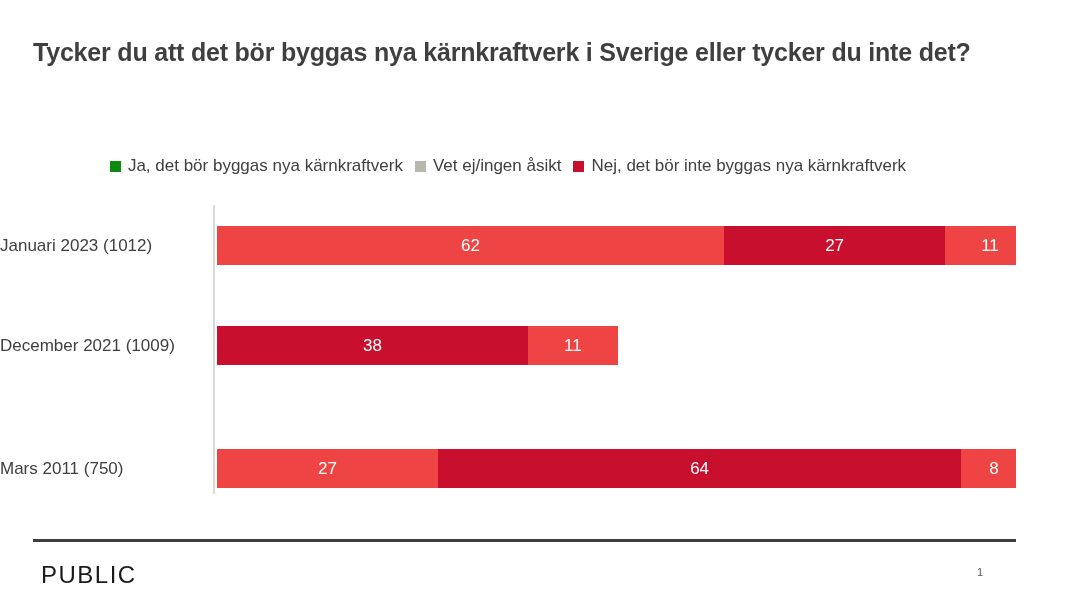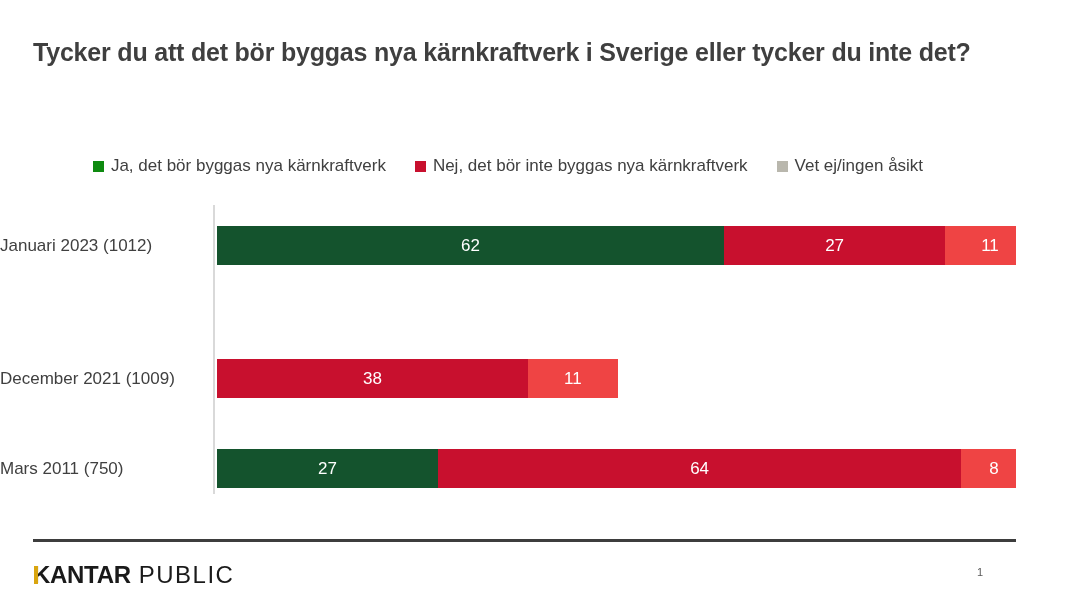--- a/index.html
+++ b/index.html
@@ -10,52 +10,52 @@
 
   
   .title {
     position:absolute; left:33px; top:38px; width:1010px; margin:0;
     font-size:25px; font-weight:bold; color:#3f3f3f; letter-spacing:-0.2px;
   }
 
   
   .legend {
     position:absolute; left:0; top:156px; width:100%;
-    display:flex; justify-content:center; align-items:center; gap:29px;
+    display:flex; justify-content:center; align-items:center; gap:12px;
     font-size:17px; color:#404040;
   }
   .legend-item { display:flex; align-items:center; gap:7px; }
   .swatch { width:11px; height:11px; flex:0 0 auto; }
   .swatch.green { background:#0e8a10; }
   .swatch.red   { background:#c8102e; }
   .swatch.gray  { background:#b9b7ad; }
 
   
   .axis-line {
     position:absolute; left:213px; top:205px; width:1.5px; height:289px;
     background:#d9d9d9;
   }
   .bar-row { position:absolute; left:0; width:100%; height:39px; }
   .bar-row.r0 { top:226px; }
-  .bar-row.r1 { top:326px;margin-top:33px; }
+  .bar-row.r1 { top:326px; }
   .bar-row.r2 { top:449px; }
   .cat-label {
     position:absolute; left:0; top:0; width:205px; height:39px;
     line-height:39px; font-size:17px; color:#404040;
     white-space:nowrap;
   }
   .track {
     position:absolute; left:217px; top:0; width:818px; height:39px;
     display:flex;
   }
   .seg {
     height:100%; display:flex; align-items:center; justify-content:center;
     color:#ffffff; font-size:17px; overflow:hidden; white-space:nowrap;
   }
-  .seg.green { background:#14532d; }
+  .seg.green { background:#ef4444; }
   .seg.red   { background:#c8102e; }
   .seg.gray  { background:#ef4444; }
 
   
   .footer-line {
     position:absolute; left:33px; top:539px; width:1015px; height:3px;
     background:#3d3d3d;
   }
   .logo {
     position:absolute; left:33px; top:561px; height:28px;
@@ -82,26 +82,26 @@
 <div class="slide">
 
   <h1 class="title">Tycker du att det bör byggas nya kärnkraftverk i Sverige eller tycker du inte det?</h1>
 
   <div class="legend">
     <div class="legend-item">
       <span class="swatch green"></span>
       <span>Ja, det bör byggas nya kärnkraftverk</span>
     </div>
     <div class="legend-item">
+      <span class="swatch gray"></span>
+      <span>Vet ej/ingen åsikt</span>
+    </div>
+    <div class="legend-item">
       <span class="swatch red"></span>
       <span>Nej, det bör inte byggas nya kärnkraftverk</span>
-    </div>
-    <div class="legend-item">
-      <span class="swatch gray"></span>
-      <span>Vet ej/ingen åsikt</span>
     </div>
   </div>
 
   <div class="axis-line"></div>
 
   <div class="bar-row r0">
     <div class="cat-label">Januari 2023 (1012)</div>
     <div class="track">
       <div class="seg green" style="width: 62%;">62</div>
       <div class="seg red" style="width: 27%;">27</div>
@@ -122,19 +122,18 @@
     <div class="track">
       <div class="seg green" style="width: 27%;">27</div>
       <div class="seg red" style="width: 64%;">64</div>
       <div class="seg gray" style="width: 8%;">8</div>
     </div>
   </div>
 
   <div class="footer-line"></div>
 
   <div class="logo">
-    <span class="kantar">KANTAR</span>
     <span class="public">PUBLIC</span>
   </div>
 
   <div class="page-num">1</div>
 
 </div>
 
 </body></html>

